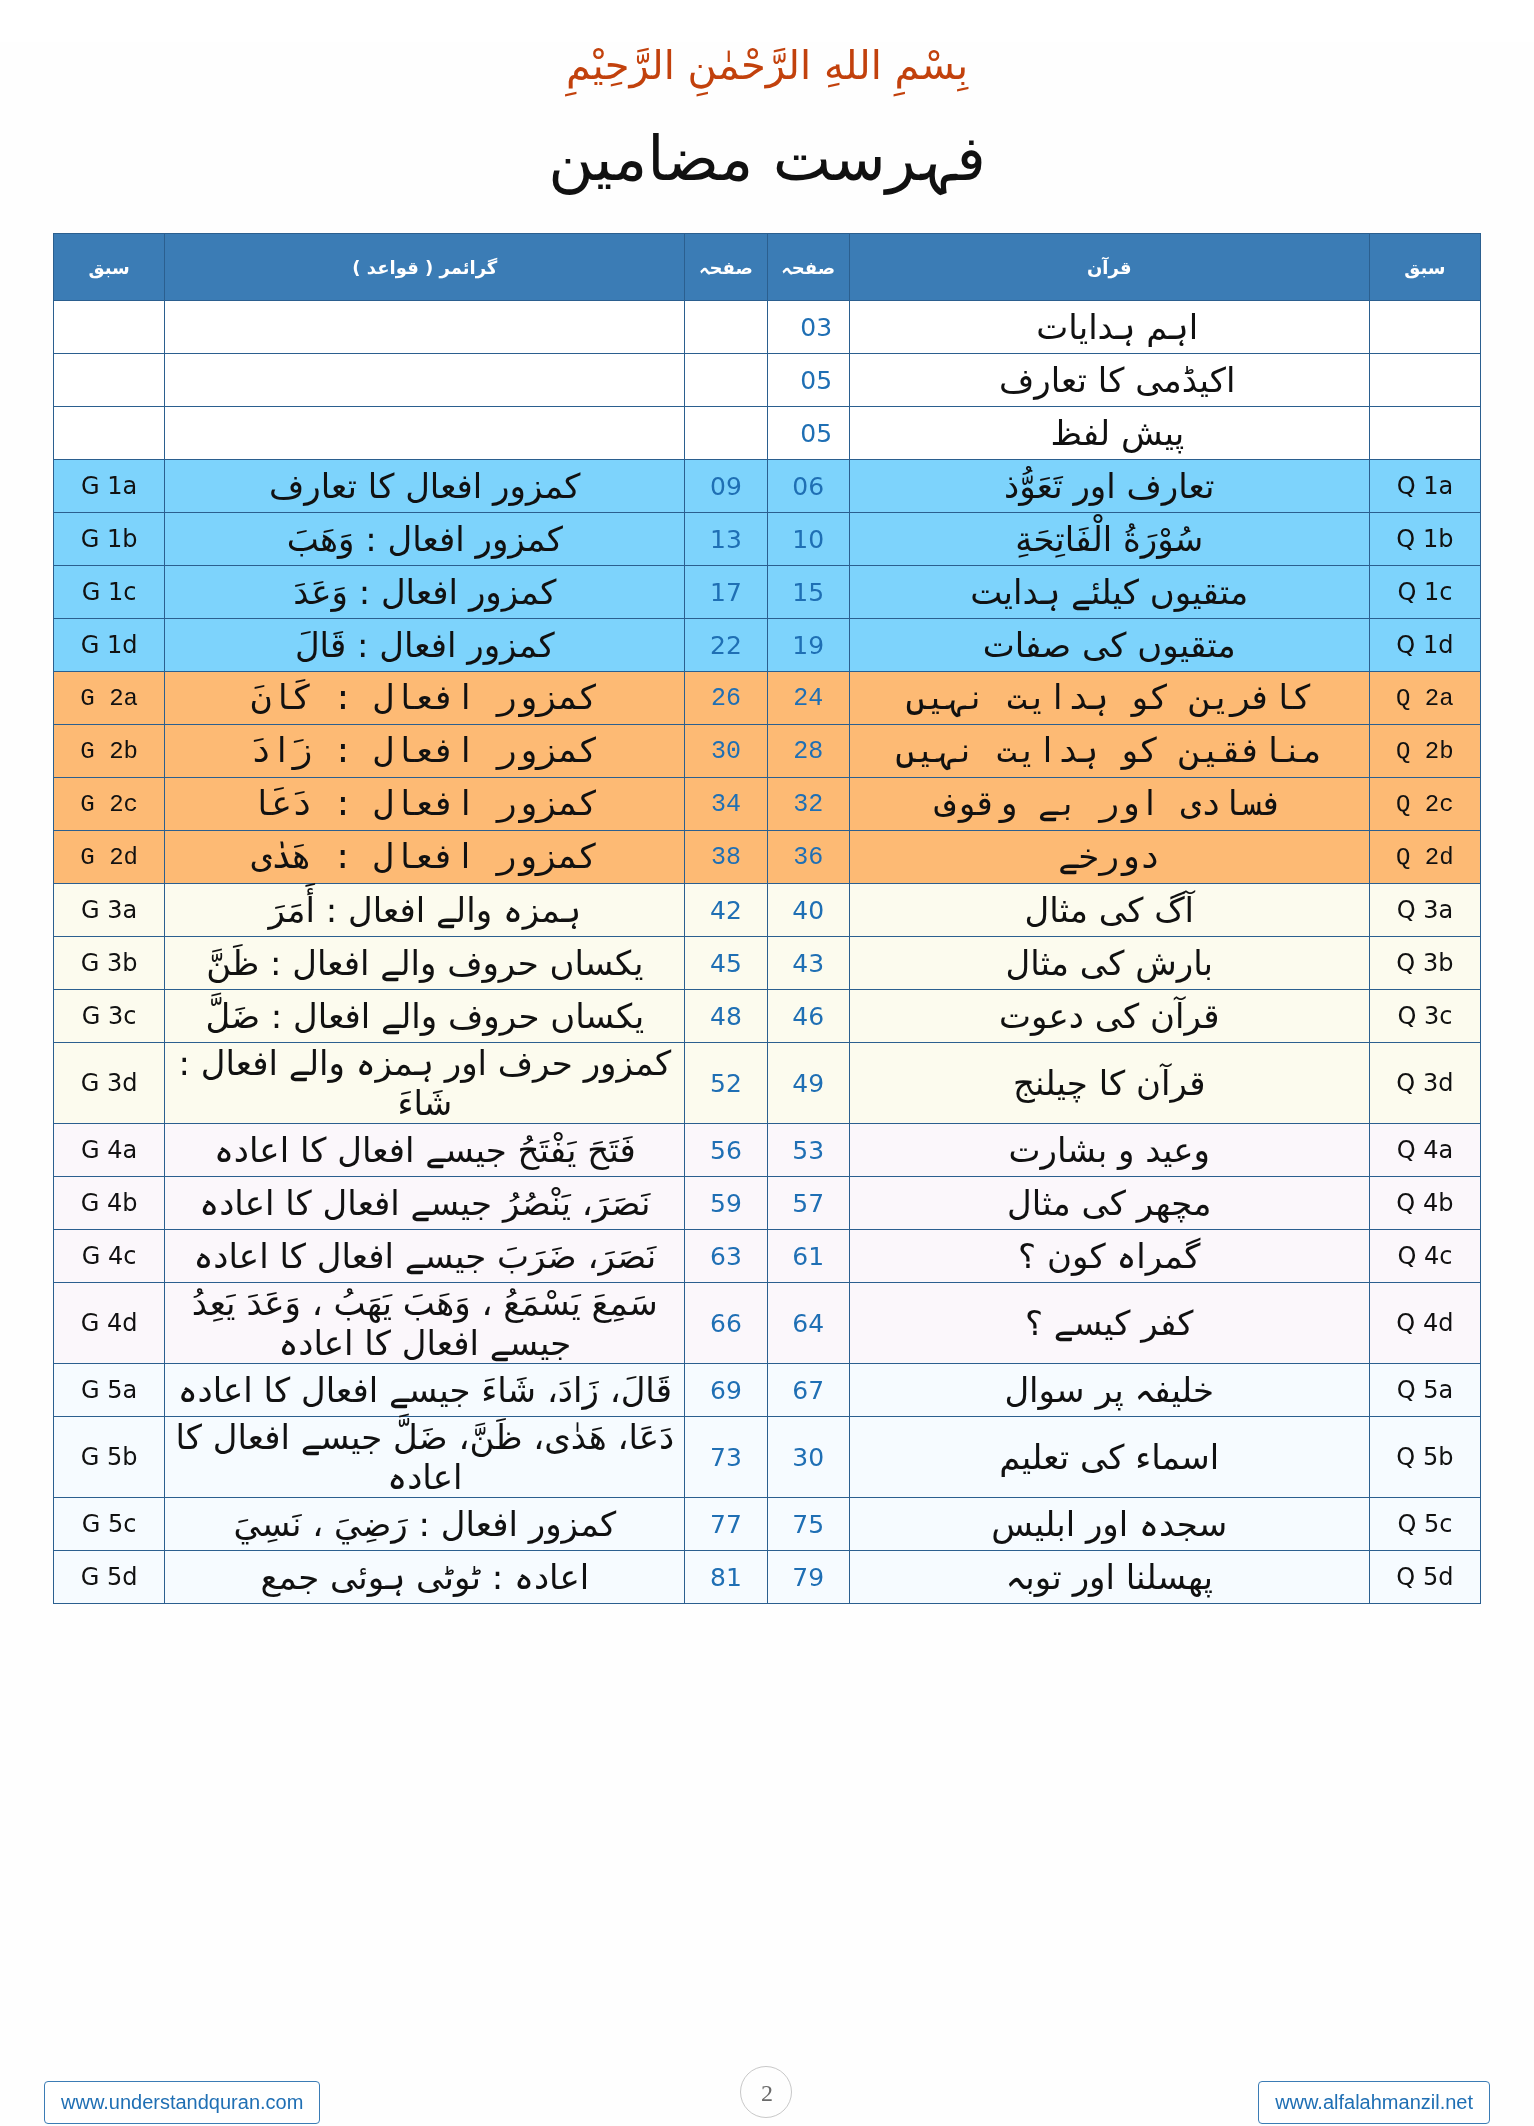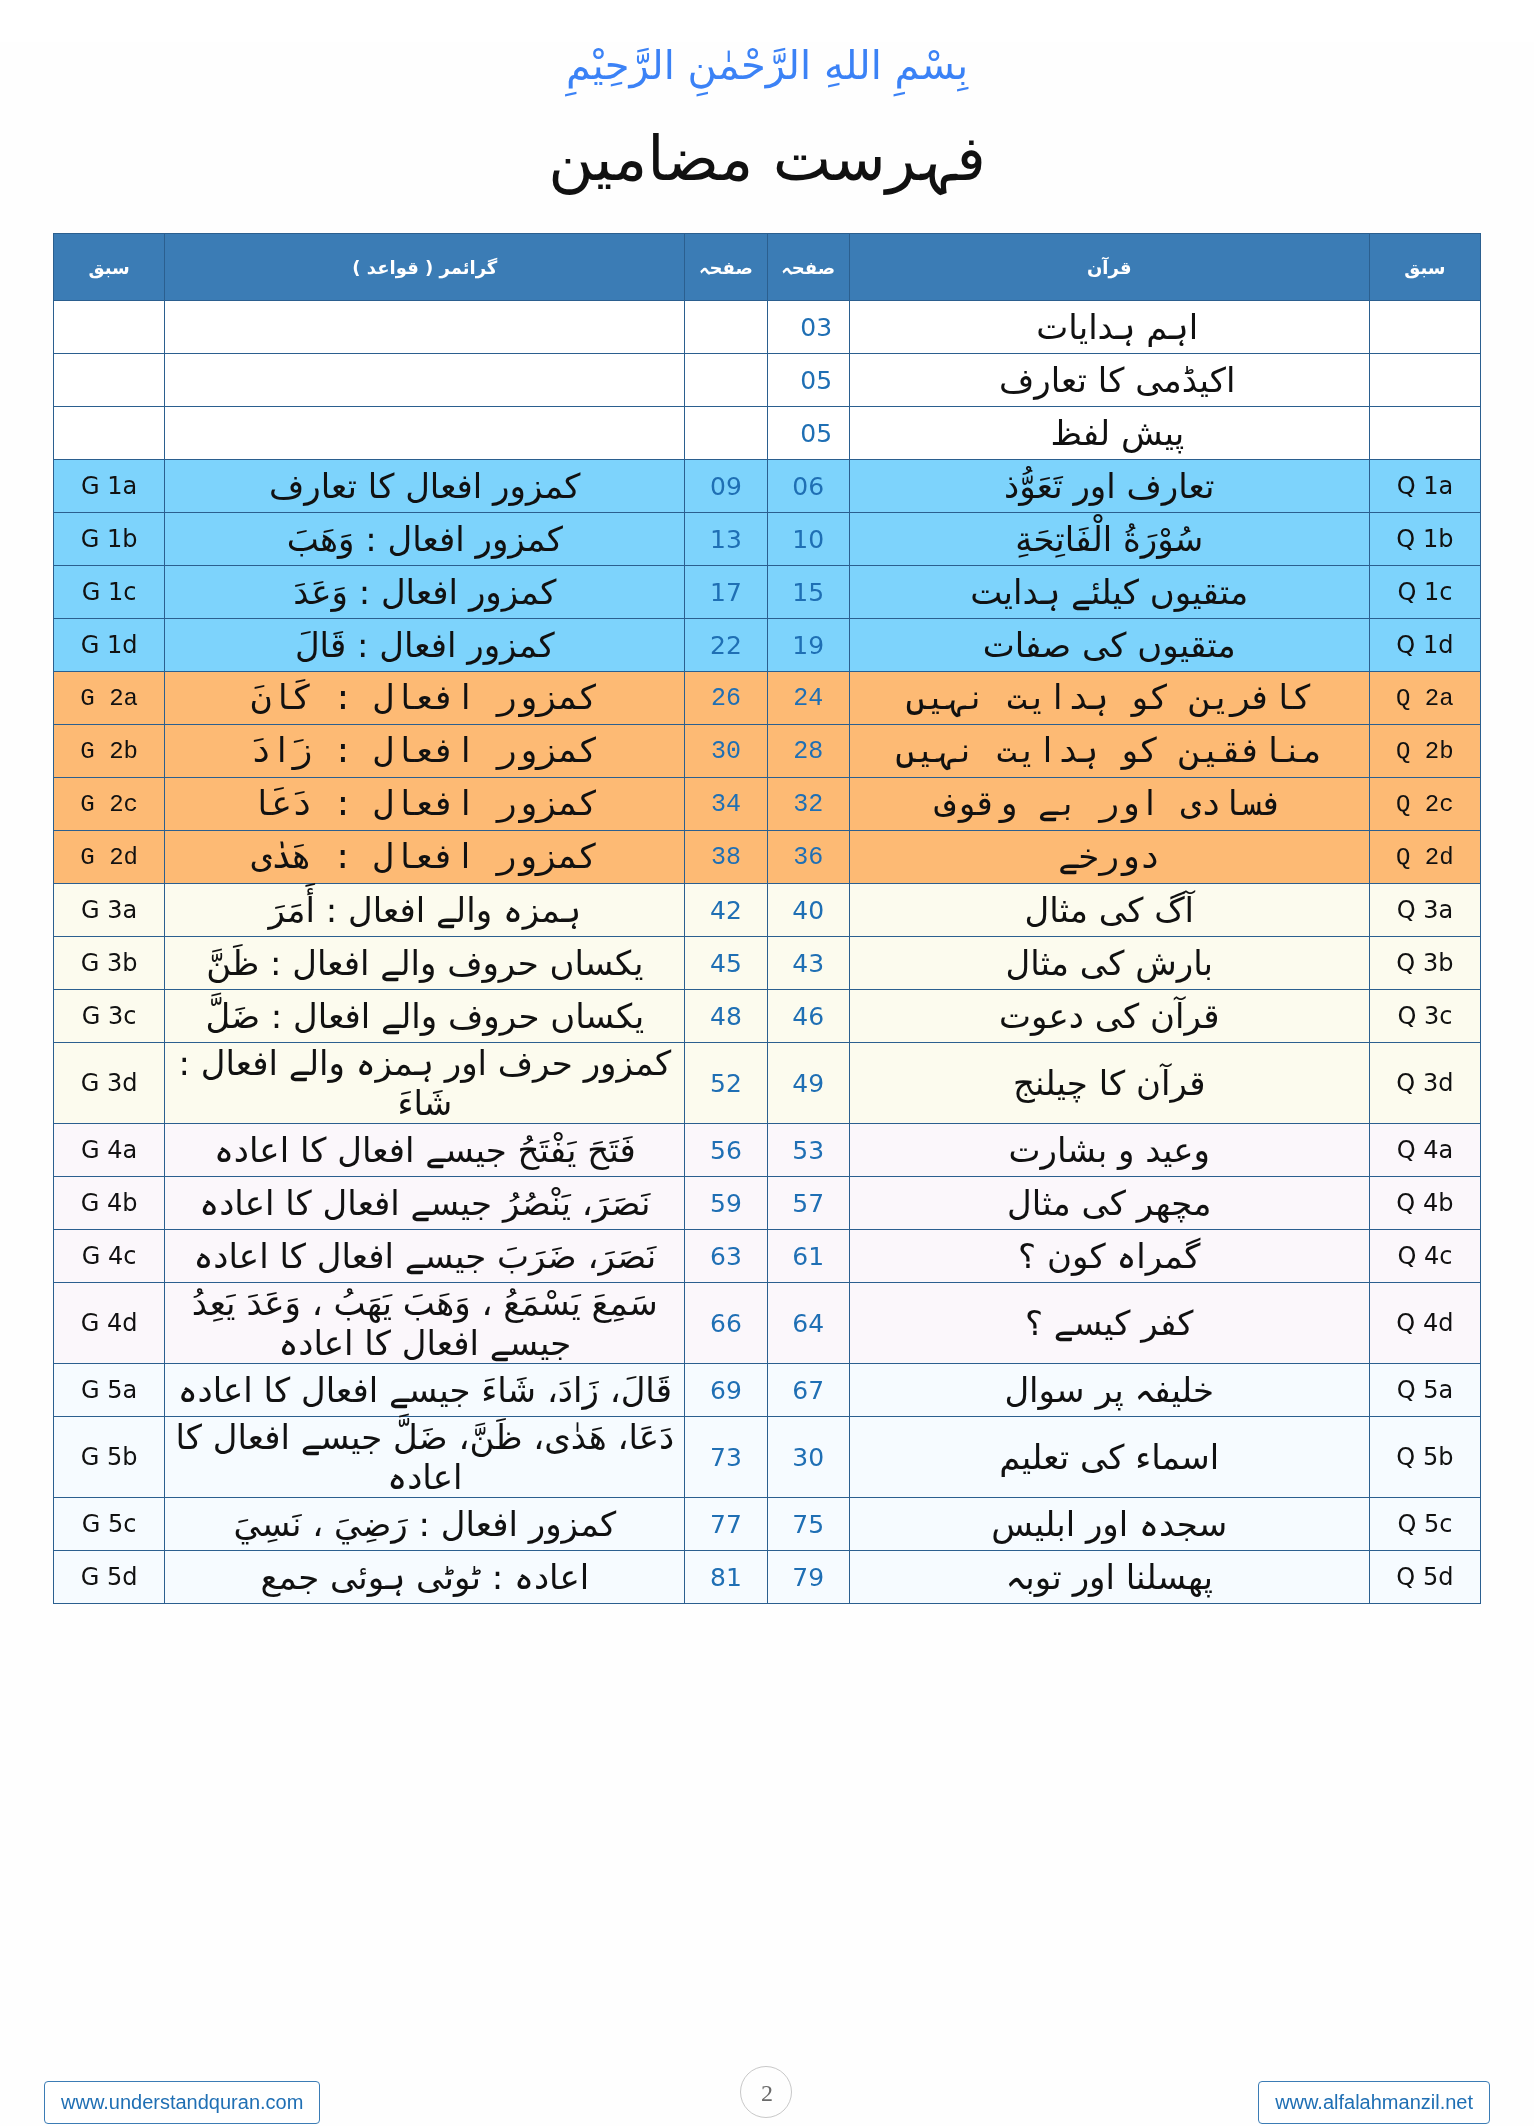--- a/index.html
+++ b/index.html
@@ -20,21 +20,21 @@
     height: 2126px;
     position: relative;
     box-sizing: border-box;
     padding: 0;
     background: #fefefe;
   }
   .bismillah {
     text-align: center;
     font-family: "DejaVu Sans", sans-serif;
     font-size: 40px;
-    color: #3b82f6;
+    color: #c2410c;
     margin-top: 42px;
     letter-spacing: 0;
     direction: rtl;
   }
   .page-title {
     text-align: center;
     font-family: "DejaVu Sans", sans-serif;
     font-size: 62px;
     font-weight: normal;
     color: #111;

